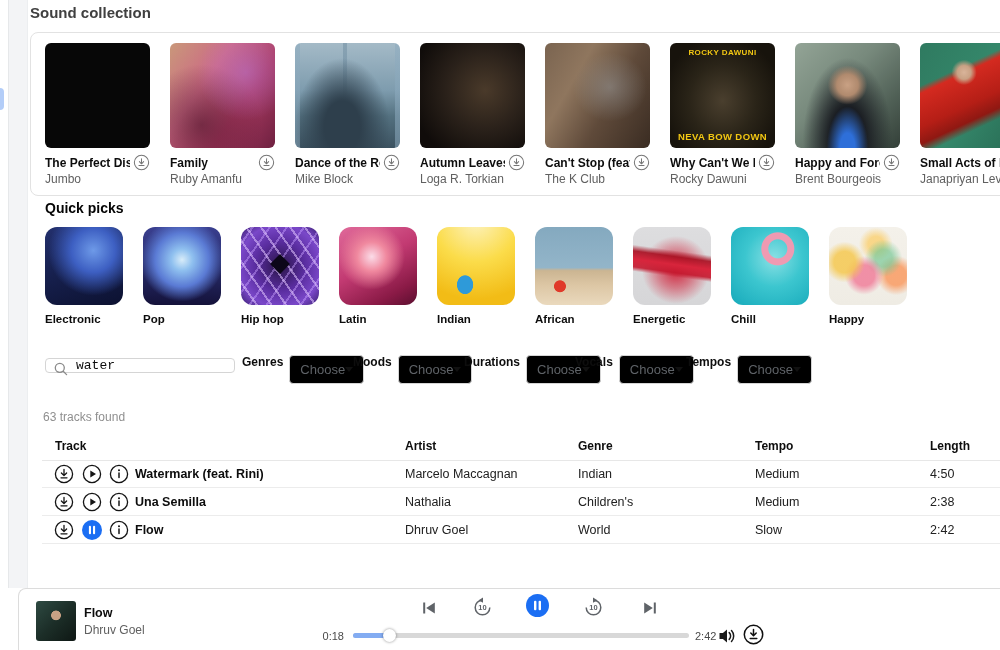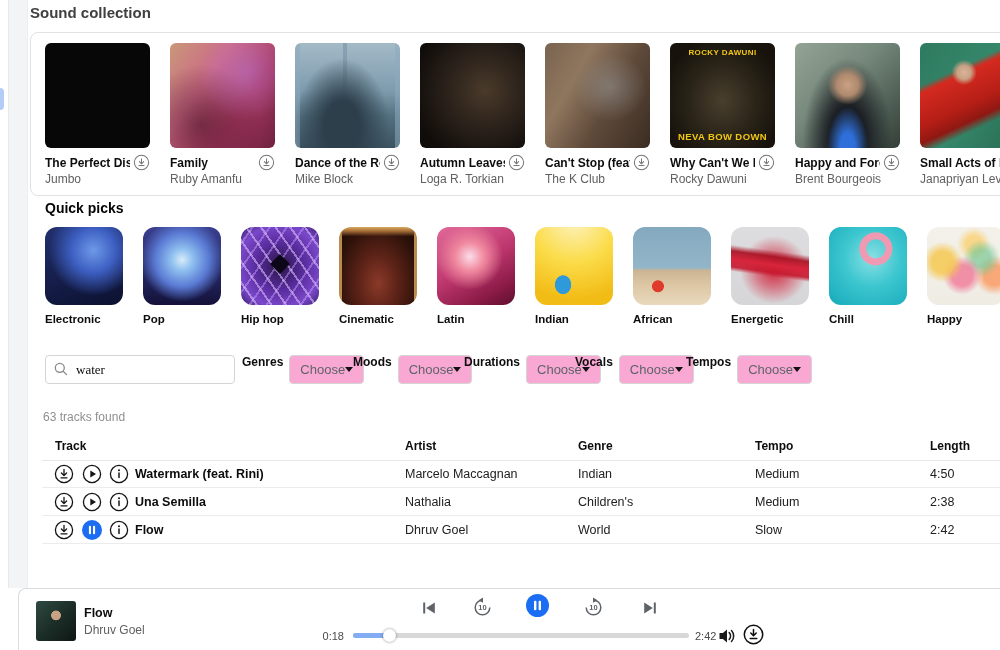--- a/index.html
+++ b/index.html
@@ -98,26 +98,26 @@
     radial-gradient(circle at 20% 45%, rgba(245,200,80,.85) 0 14%, transparent 27%),
     radial-gradient(circle at 45% 62%, rgba(240,120,150,.8) 0 16%, transparent 30%),
     radial-gradient(circle at 70% 40%, rgba(120,200,150,.7) 0 12%, transparent 26%),
     radial-gradient(circle at 86% 62%, rgba(250,150,90,.8) 0 12%, transparent 24%),
     radial-gradient(circle at 60% 22%, rgba(250,210,120,.85) 0 10%, transparent 22%),
     linear-gradient(#f4f1ea,#efece4);}
 
   
   .filterbar{position:absolute;left:45px;top:355px;display:flex;align-items:flex-end;gap:7px;}
   .search-wrap{position:relative;width:190px;height:29px;}
-  .search-input{width:190px;height:29px;box-sizing:border-box;border:1px solid #d5d5d5;border-radius:4px;
-      padding:0 8px 0 30px;font-size:13px;color:#0d0d0d;font-family:Liberation Serif, serif;outline:none;background:#fff;}
+  .search-input{width:190px;height:15px;box-sizing:border-box;border:1px solid #d5d5d5;border-radius:4px;
+      padding:0 8px 0 30px;font-size:13px;color:#0d0d0d;font-family:Liberation Mono, monospace;outline:none;background:#fff;}
   .search-glyph{position:absolute;left:8px;top:6px;width:16px;height:16px;}
   .fgroup{display:flex;flex-direction:row;gap:6px;width:104px;}
   .flabel{font-size:12px;font-weight:bold;color:#0d0d0d;}
-  .fselect{height:29px;box-sizing:border-box;border:1px solid #d5d5d5;border-radius:4px;background:#f9a8d4;
+  .fselect{height:29px;box-sizing:border-box;border:1px solid #d5d5d5;border-radius:4px;background:#000000;
       display:flex;align-items:center;padding:0 10px;cursor:pointer;}
   .fvalue{font-size:13px;color:#5f6368;}
   .caret{width:0;height:0;border-left:4px solid transparent;border-right:4px solid transparent;border-top:5px solid #111;}
   .results{position:absolute;left:43px;top:410px;font-size:12px;color:#8f8f8f;}
 
   
   .thead{position:absolute;left:0;right:0;top:436px;height:24px;}
   .thead .sep{position:absolute;left:42px;right:0;top:24px;height:1px;background:#e7e7e7;}
   .hcell{position:absolute;top:3px;font-size:12px;font-weight:bold;color:#0d0d0d;}
   .col-track{left:55px;} .col-artist{left:405px;} .col-genre{left:578px;} .col-tempo{left:755px;} .col-length{left:930px;}
@@ -308,24 +308,20 @@
       <div class="tile">
         <div class="tile-art art-pop"></div>
         <div class="tile-label">Pop</div>
       </div>
 
       <div class="tile">
         <div class="tile-art art-hiphop"></div>
         <div class="tile-label">Hip hop</div>
       </div>
 
-      <div class="tile">
-        <div class="tile-art art-cinematic"></div>
-        <div class="tile-label">Cinematic</div>
-      </div>
 
       <div class="tile">
         <div class="tile-art art-latin"></div>
         <div class="tile-label">Latin</div>
       </div>
 
       <div class="tile">
         <div class="tile-art art-indian"></div>
         <div class="tile-label">Indian</div>
       </div>

